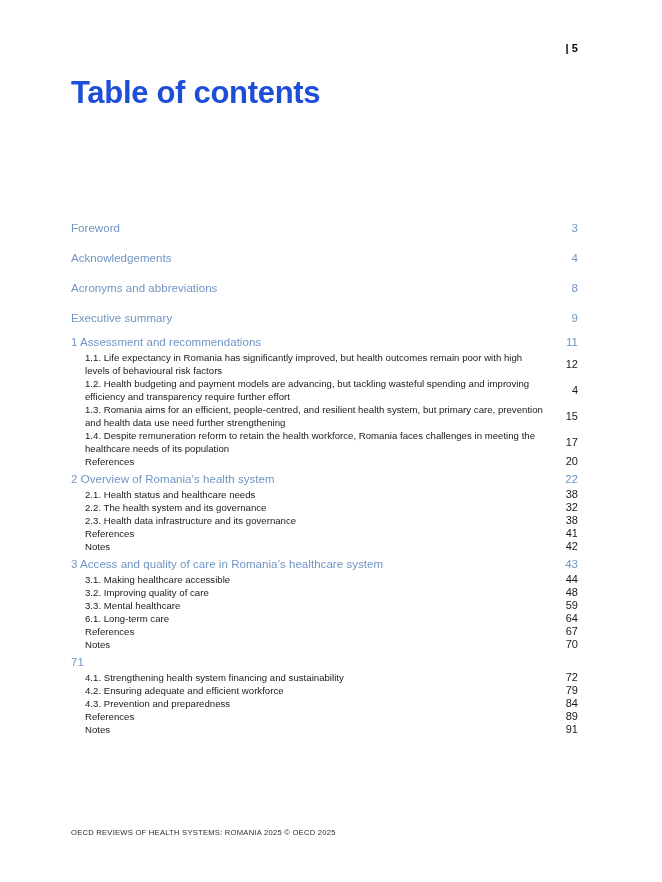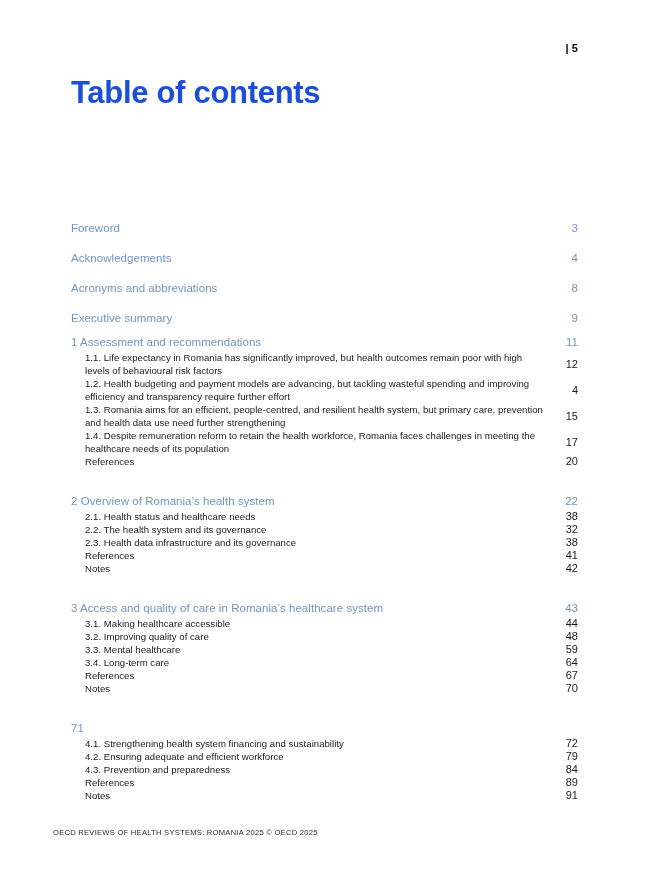--- a/index.html
+++ b/index.html
@@ -84,21 +84,21 @@
     color: #6f95c4;
     font-size: 11.5px;
     height: 30px;
     line-height: 30px;
     align-items: center;
   }
   .front-entry .label { letter-spacing: 0.05px; }
   .front-entry .pageno { color: #6f95c4; font-size: 11.5px; }
 
   
-  .chapter-group { margin-top: 24px; }
+  .chapter-group { margin-top: 2px; }
   .chapter-group.first { margin-top: 0px; }
 
   .chapter-heading {
     color: #6f95c4;
     font-size: 11.5px;
     line-height: 18px;
     align-items: flex-end;
   }
   .chapter-heading .label { letter-spacing: 0.05px; }
   .chapter-heading .pageno { color: #6f95c4; font-size: 11.5px; }
@@ -117,21 +117,21 @@
   }
   .sub-entry .pageno {
     color: #1a1a1a;
     font-size: 11px;
     padding-left: 10px;
   }
 
   
   .footer {
     position: absolute;
-    left: 53px;
+    left: 71px;
     top: 828px;
     font-size: 7.6px;
     color: #2b2b2b;
     letter-spacing: 0.25px;
     white-space: nowrap;
   }
 </style>
 </head>
 <body>
 
@@ -229,21 +229,21 @@
       </div>
       <div class="toc-row sub-entry">
         <span class="label">3.2. Improving quality of care</span>
         <span class="pageno">48</span>
       </div>
       <div class="toc-row sub-entry">
         <span class="label">3.3. Mental healthcare</span>
         <span class="pageno">59</span>
       </div>
       <div class="toc-row sub-entry">
-        <span class="label">3.4. Long-term care</span>
+        <span class="label">6.1. Long-term care</span>
         <span class="pageno">64</span>
       </div>
       <div class="toc-row sub-entry">
         <span class="label">References</span>
         <span class="pageno">67</span>
       </div>
       <div class="toc-row sub-entry">
         <span class="label">Notes</span>
         <span class="pageno">70</span>
       </div>

